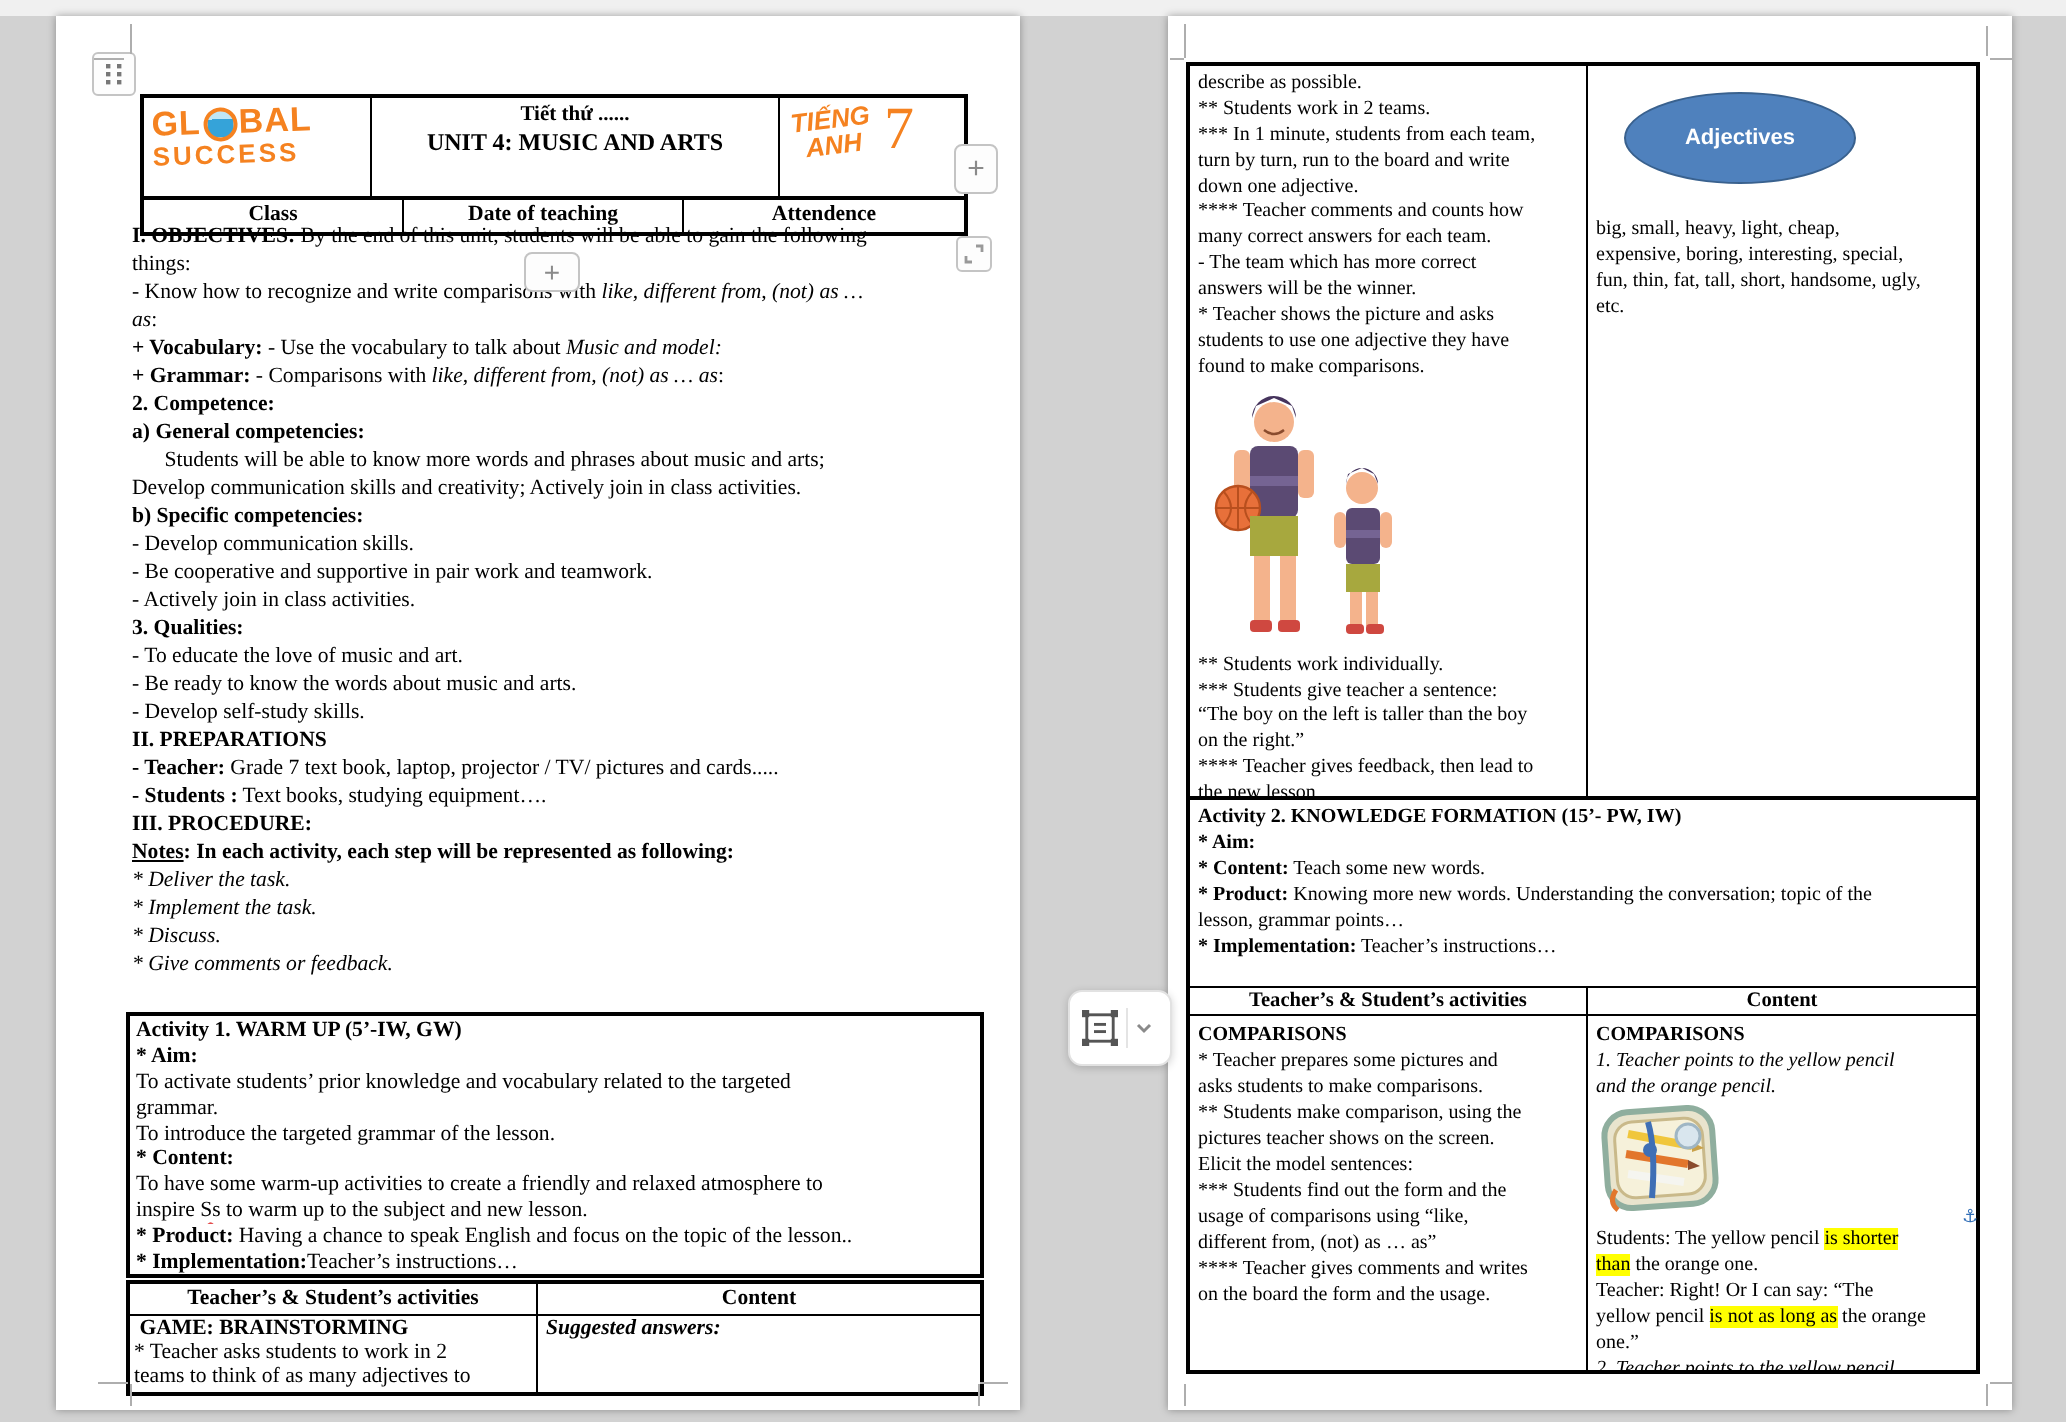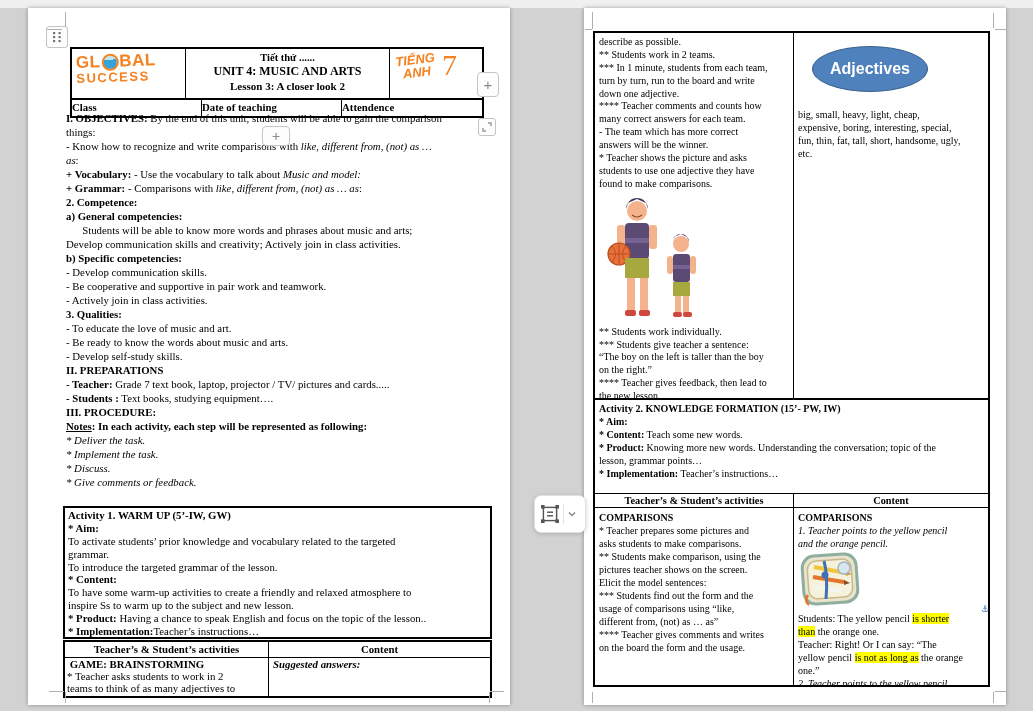--- a/index.html
+++ b/index.html
@@ -19,21 +19,21 @@
   .htable{position:absolute;left:42px;top:39px;width:414px;border:2px solid #000;box-sizing:border-box}
   .hrow1{display:flex;height:49px;border-bottom:2px solid #000}
   .hcell{box-sizing:border-box;border-right:1px solid #000;overflow:hidden}
   .hc-logo{width:114px}
   .hc-title{width:204px;text-align:center;padding-top:2px}
   .hc-logo2{flex:1;border-right:none;position:relative}
   .ht1{font-weight:bold;font-size:10.5px;line-height:13px}
   .ht2{font-weight:bold;font-size:12px;line-height:15px}
   .ht3{font-weight:bold;font-size:11px;line-height:15px}
   .hrow2{display:flex;height:16px}
-  .h2c{box-sizing:border-box;border-right:1px solid #000;font-weight:bold;font-size:10.8px;text-align:left;line-height:15px}
+  .h2c{box-sizing:border-box;border-right:1px solid #000;font-weight:bold;font-size:10.8px;text-align:center;line-height:15px}
   .h2c.w1{width:130px}.h2c.w2{width:140px}.h2c.w3{flex:1;border-right:none}
   
   .logo-gs{margin:3px 0 0 4px;transform:rotate(-2deg);color:#f58220;font-family:"Liberation Sans",sans-serif;font-weight:800;text-shadow:0 0 2px #fff,0 0 1px #fff}
   .gs-l1{font-size:17px;line-height:18px;letter-spacing:.5px;display:flex;align-items:center}
   .gs-globe{display:inline-block;width:13px;height:13px;border-radius:50%;background:linear-gradient(#bfe6f5 0 30%,#35a3d9 30% 100%);border:2px solid #f58220;margin:0 1px}
   .gs-l2{font-size:13px;line-height:14px;letter-spacing:1.5px}
   .logo-ta{position:absolute;left:6px;top:4px;transform:rotate(-7deg);color:#f58220;font-family:"Liberation Sans",sans-serif;font-weight:800;font-style:italic;text-shadow:0 0 2px #fff}
   .ta-w1{font-size:13px;line-height:13px}
   .ta-w2{font-size:13px;line-height:13px;margin-left:6px}
   .ta-7{position:absolute;left:52px;top:1px;font-size:30px;line-height:30px;color:#f58220;text-shadow:1px 1px 0 #fff,0 0 2px #fff}
@@ -57,21 +57,21 @@
   .cellR{flex:1;padding:3px 3px 0 4px;overflow:hidden}
   .sec1 .tl{height:12.9px;line-height:12.9px}
   .sec2{height:93px;padding:2px 4px;font-size:10px;box-sizing:border-box}
   .sec2 .tl{height:13px;line-height:13px}
   .rhdr{display:flex;font-weight:bold;font-size:10.3px;height:15px;line-height:13.5px;border-top:1px solid #000;border-bottom:1px solid #000;text-align:center;box-sizing:border-box}
   .rhdr .c1{width:199px;border-right:1px solid #000;box-sizing:border-box}
   .rhdr .c2{flex:1}
   .sec4{display:flex;height:178px;font-size:10px}
   .sec4 .tl{height:13px;line-height:13px}
   .adj-ellipse{width:116px;height:46px;margin:10px 0 0 14px;border-radius:50%;background:#4f81bd;border:1.5px solid #39618e;display:flex;align-items:center;justify-content:center;box-sizing:border-box}
-  .adj-ellipse span{color:#fff;font-weight:bold;font-size:16px;font-family:"Liberation Sans",sans-serif}
+  .adj-ellipse span{color:#fff;font-weight:bold;font-size:11px;font-family:"Liberation Sans",sans-serif}
   .adj-list{margin-top:16px}
   .adj-list .tl{height:13px;line-height:13px}
   .boys{margin:3px 0 2px 0}
   .pcase{margin:1px 0 1px 2px}
   
   .fbtn{position:absolute;background:#fdfdfd;border:1px solid #c4c4c4;border-radius:4px;display:flex;align-items:center;justify-content:center;color:#8a8a8a;font-family:"Liberation Sans",sans-serif;cursor:pointer;box-sizing:border-box}
   .handle{left:46px;top:26px;width:22px;height:22px;border-radius:3px}
   .plus1{left:262px;top:126px;width:28px;height:20px;font-size:14px}
   .plus2{left:477px;top:72px;width:22px;height:25px;font-size:15px}
   .expand{left:478px;top:118px;width:18px;height:18px;border-radius:3px}
@@ -96,39 +96,38 @@
                 <span>GL</span>
                 <span class="gs-globe"></span>
                 <span>BAL</span>
               </div>
             <div class="gs-l2">SUCCESS</div>
           </div>
         </div>
         <div class="hcell hc-title">
           <div class="ht1">Tiết thứ ......</div>
           <div class="ht2">UNIT 4: MUSIC AND ARTS</div>
-          <div class="ht3">Lesson 3: A closer look 2</div>
         </div>
         <div class="hcell hc-logo2">
           <div class="logo-ta">
             <div class="ta-w1">TIẾNG</div>
             <div class="ta-w2">ANH</div>
           </div>
           <div class="ta-7">7</div>
         </div>
       </div>
       <div class="hrow2">
         <div class="h2c w1">Class</div>
         <div class="h2c w2">Date of teaching</div>
         <div class="h2c w3">Attendence</div>
       </div>
     </div>
 
     <div class="body-text">
-        <div class="tl"><span class="seg-b">I. OBJECTIVES:</span><span class="seg-n"> By the end of this unit, students will be able to gain the comparison</span></div>
+        <div class="tl"><span class="seg-b">I. OBJECTIVES:</span><span class="seg-n"> By the end of this unit, students will be able to gain the following</span></div>
         <div class="tl"><span class="seg-n">things:</span></div>
         <div class="tl"><span class="seg-n">- Know how to recognize and write comparisons with </span><span class="seg-i">like, different from, (not) as …</span></div>
         <div class="tl"><span class="seg-i">as</span><span class="seg-n">:</span></div>
         <div class="tl"><span class="seg-b">+ Vocabulary:</span><span class="seg-n"> - Use the vocabulary to talk about </span><span class="seg-i">Music and model:</span></div>
         <div class="tl"><span class="seg-b">+ Grammar:</span><span class="seg-n"> - Comparisons with </span><span class="seg-i">like, different from, (not) as … as</span><span class="seg-n">:</span></div>
         <div class="tl"><span class="seg-b">2. Competence:</span></div>
         <div class="tl"><span class="seg-b">a) General competencies:</span></div>
         <div class="tl"><span class="seg-n">      Students will be able to know more words and phrases about music and arts;</span></div>
         <div class="tl"><span class="seg-n">Develop communication skills and creativity; Actively join in class activities.</span></div>
         <div class="tl"><span class="seg-b">b) Specific competencies:</span></div>

